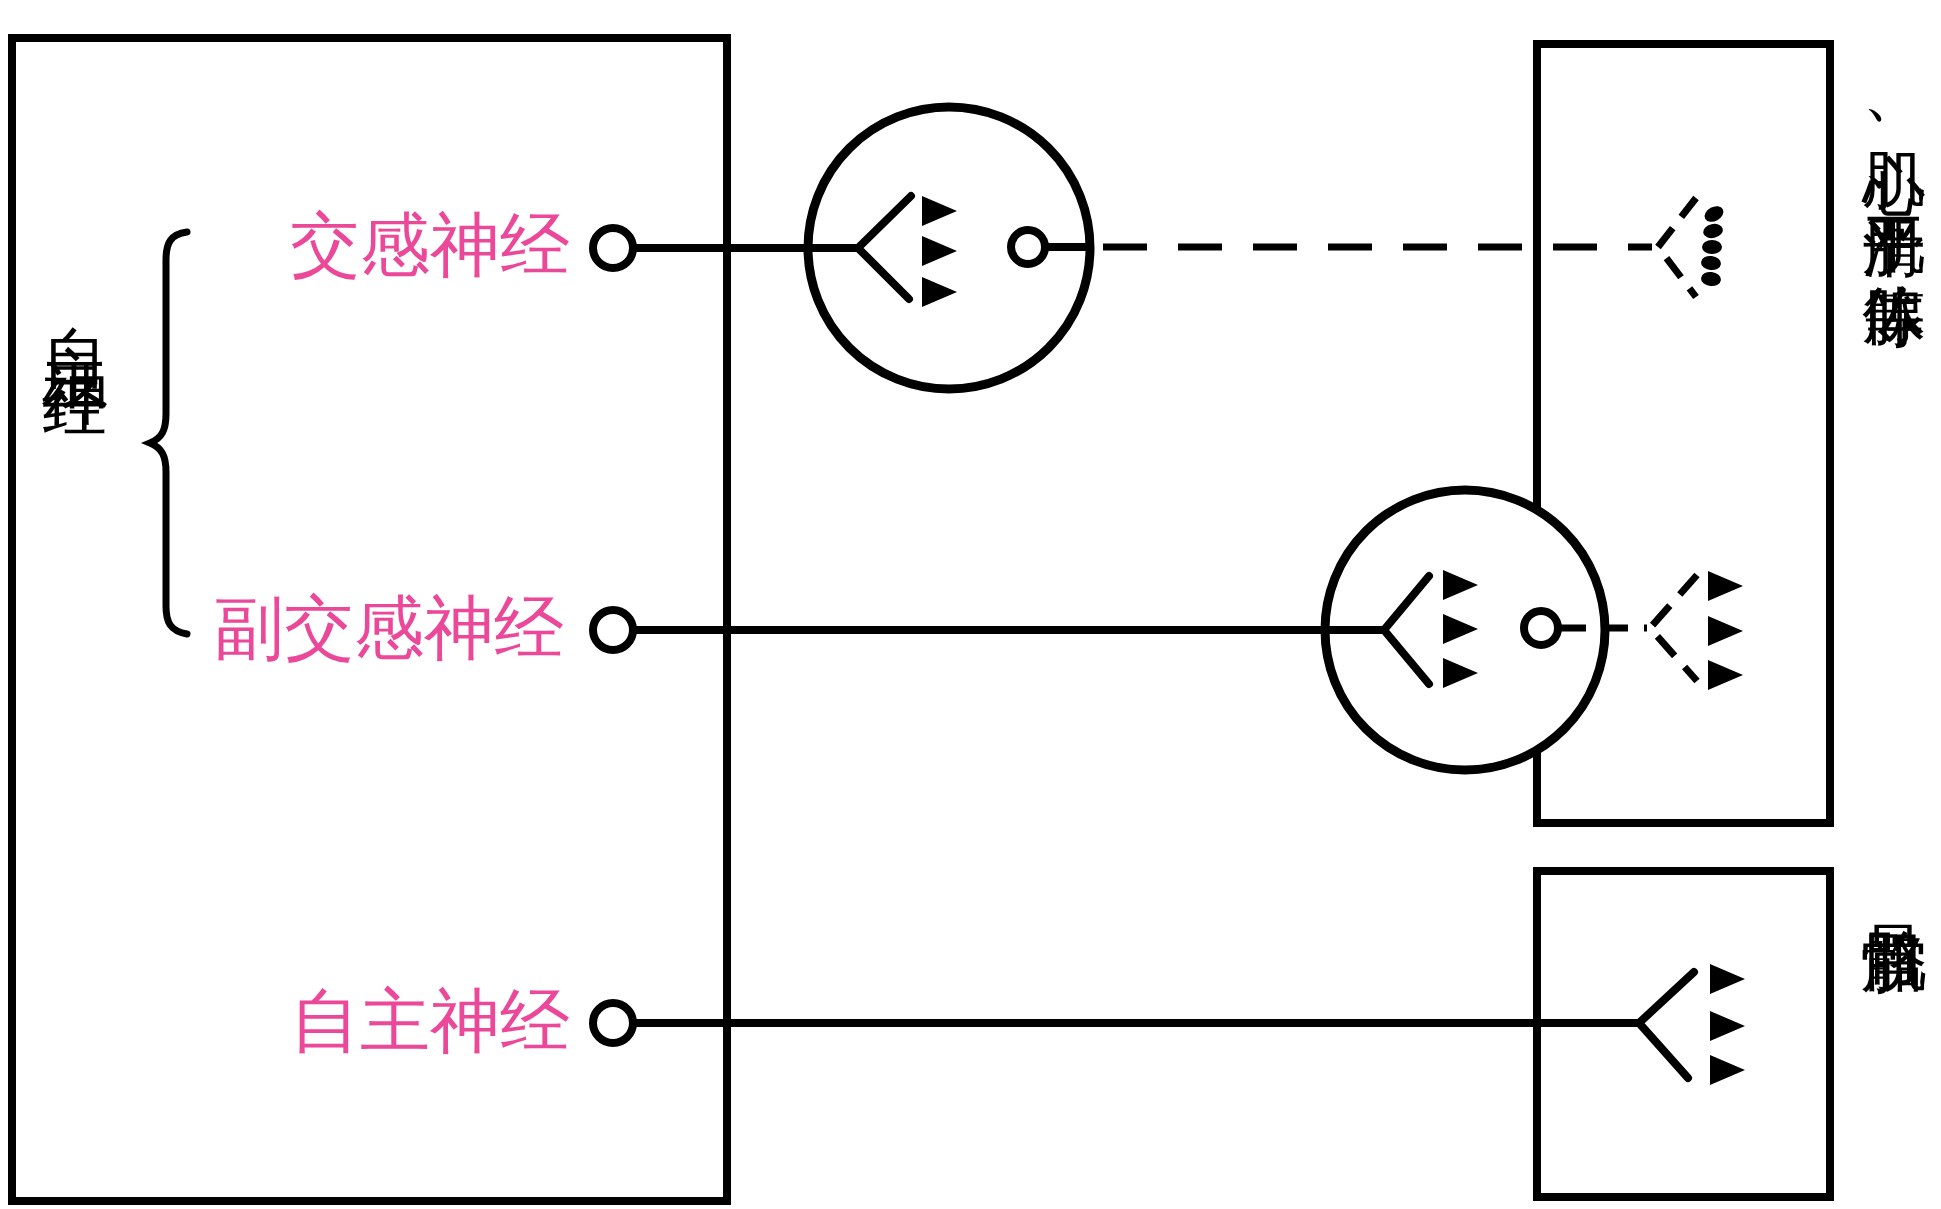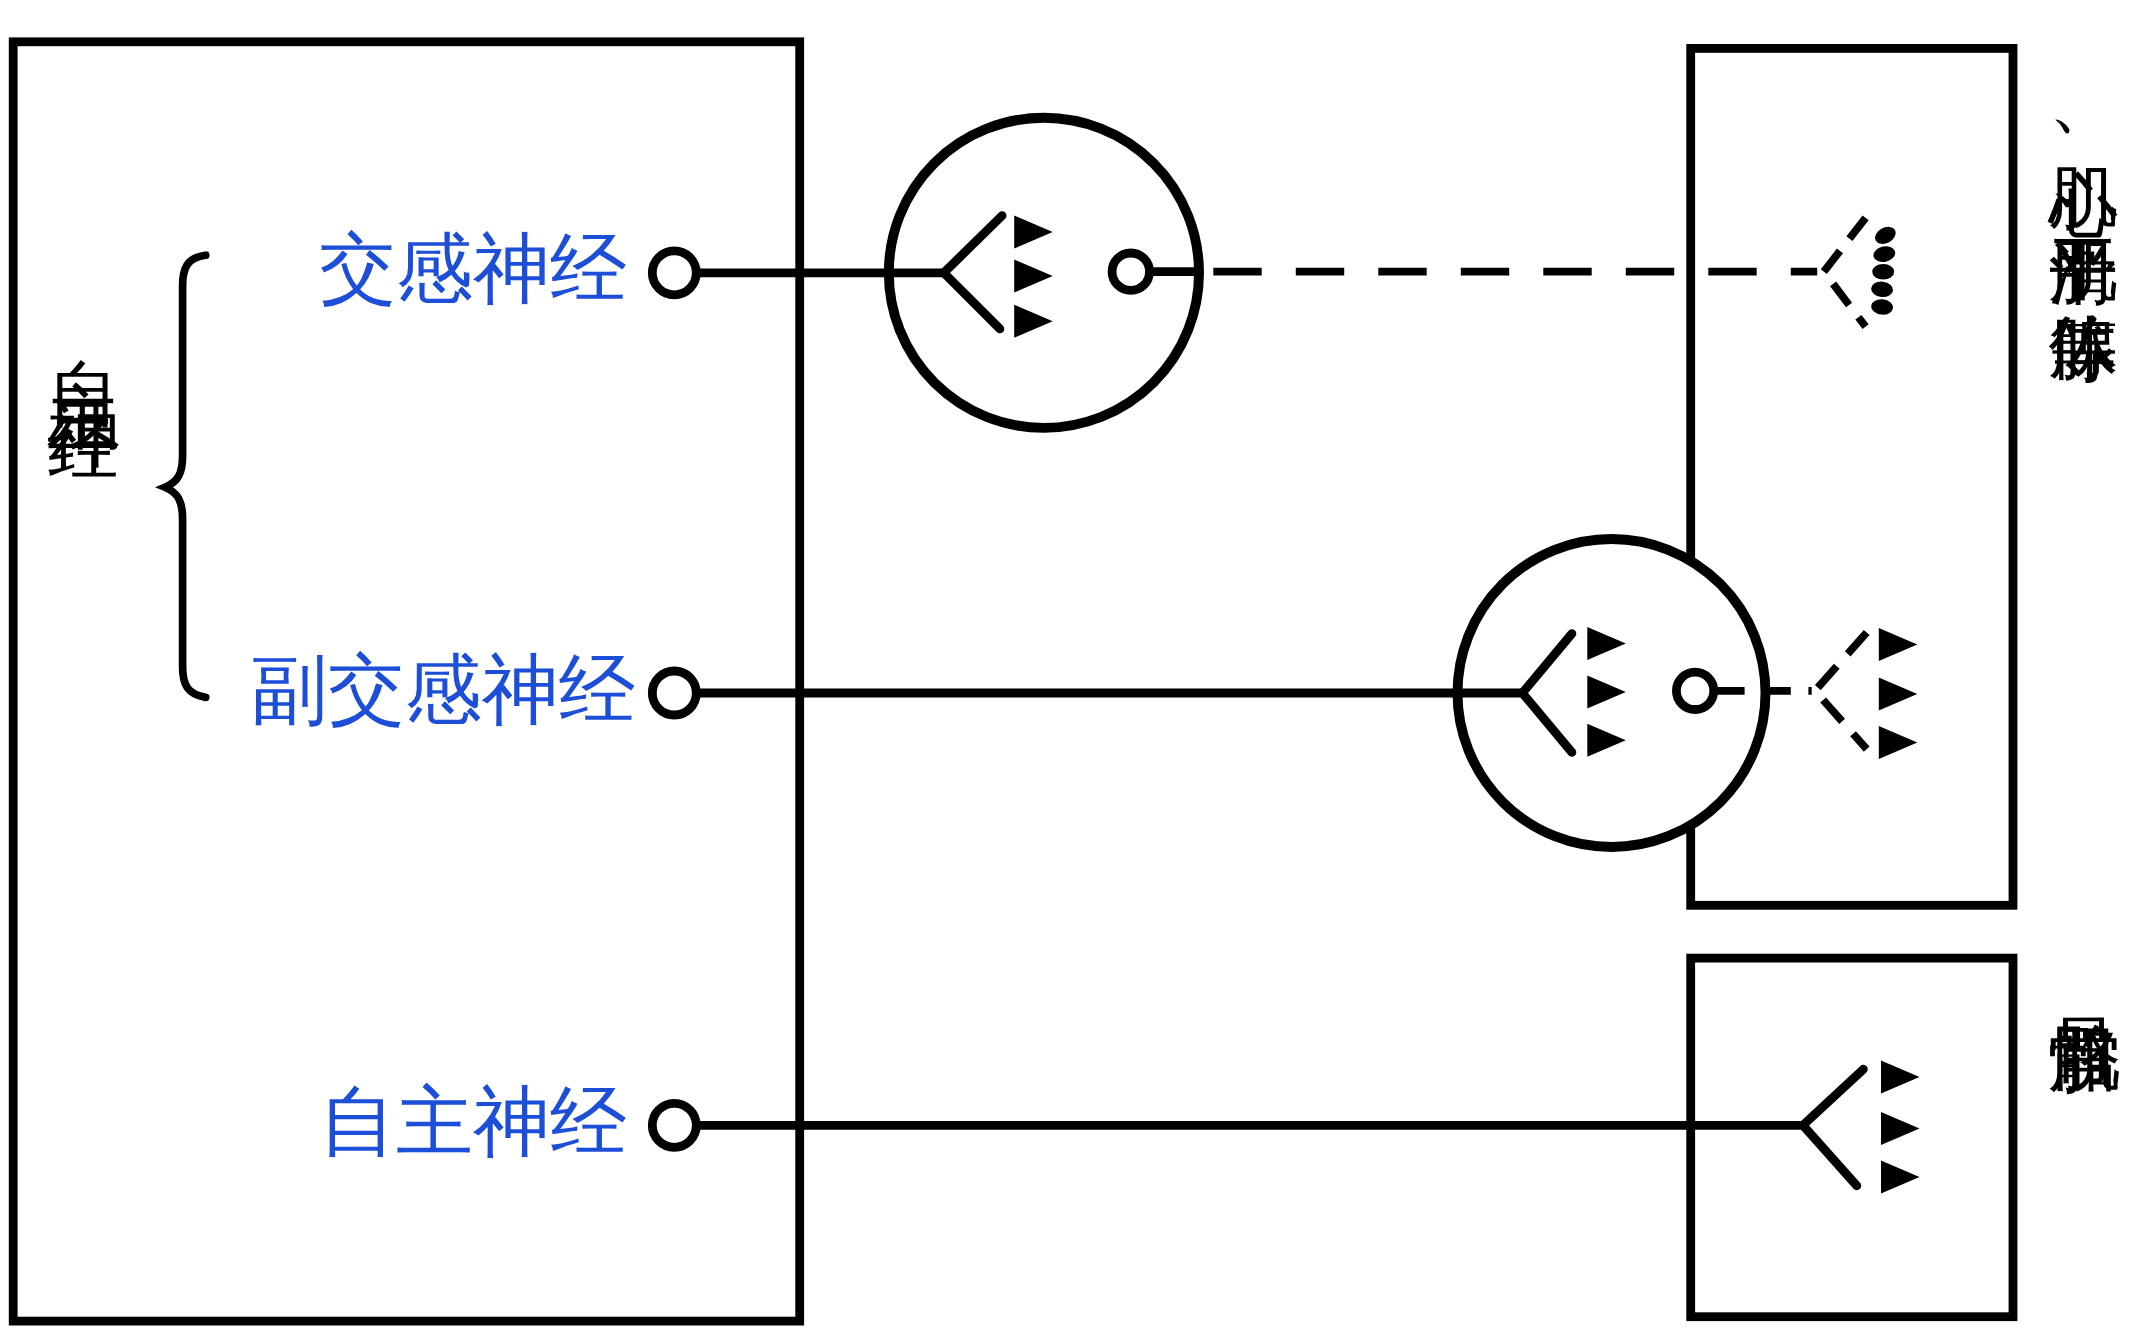--- a/index.html
+++ b/index.html
@@ -10,35 +10,35 @@
     font-family:"Liberation Serif","DejaVu Serif",serif;
     color:#000;
     overflow:hidden;
   }
   #diagram-svg{position:absolute;left:0;top:0;}
   .label-h{
     position:absolute;
     font-size:70px;line-height:1;
     white-space:nowrap;
     text-align:right;
-    color:#1d4ed8;
+    color:#ec4899;
     font-family:"Liberation Serif","DejaVu Serif",serif;
   }
   .label-v{
     position:absolute;
     writing-mode:vertical-rl;
     text-orientation:upright;
     white-space:nowrap;
     line-height:1;
     color:#000;
     font-family:"Liberation Serif","DejaVu Serif",serif;
   }
   #autonomic-label{left:42px;top:273px;font-size:66px;letter-spacing:17px;}
   #sympathetic-label{left:250px;top:211px;width:320px;}
-  #parasympathetic-label{left:218px;top:594px;width:360px;}
+  #parasympathetic-label{left:204px;top:594px;width:360px;}
   #motor-label{left:250px;top:987px;width:320px;}
   #visceral-label{left:1862px;top:102px;font-size:63px;letter-spacing:1px;}
   #skeletal-label{left:1861px;top:872px;font-size:66px;letter-spacing:5px;}
 </style>
 </head>
 <body>
 
 <div id="canvas">
 
   <svg id="diagram-svg" width="1941" height="1209" viewBox="0 0 1941 1209">

